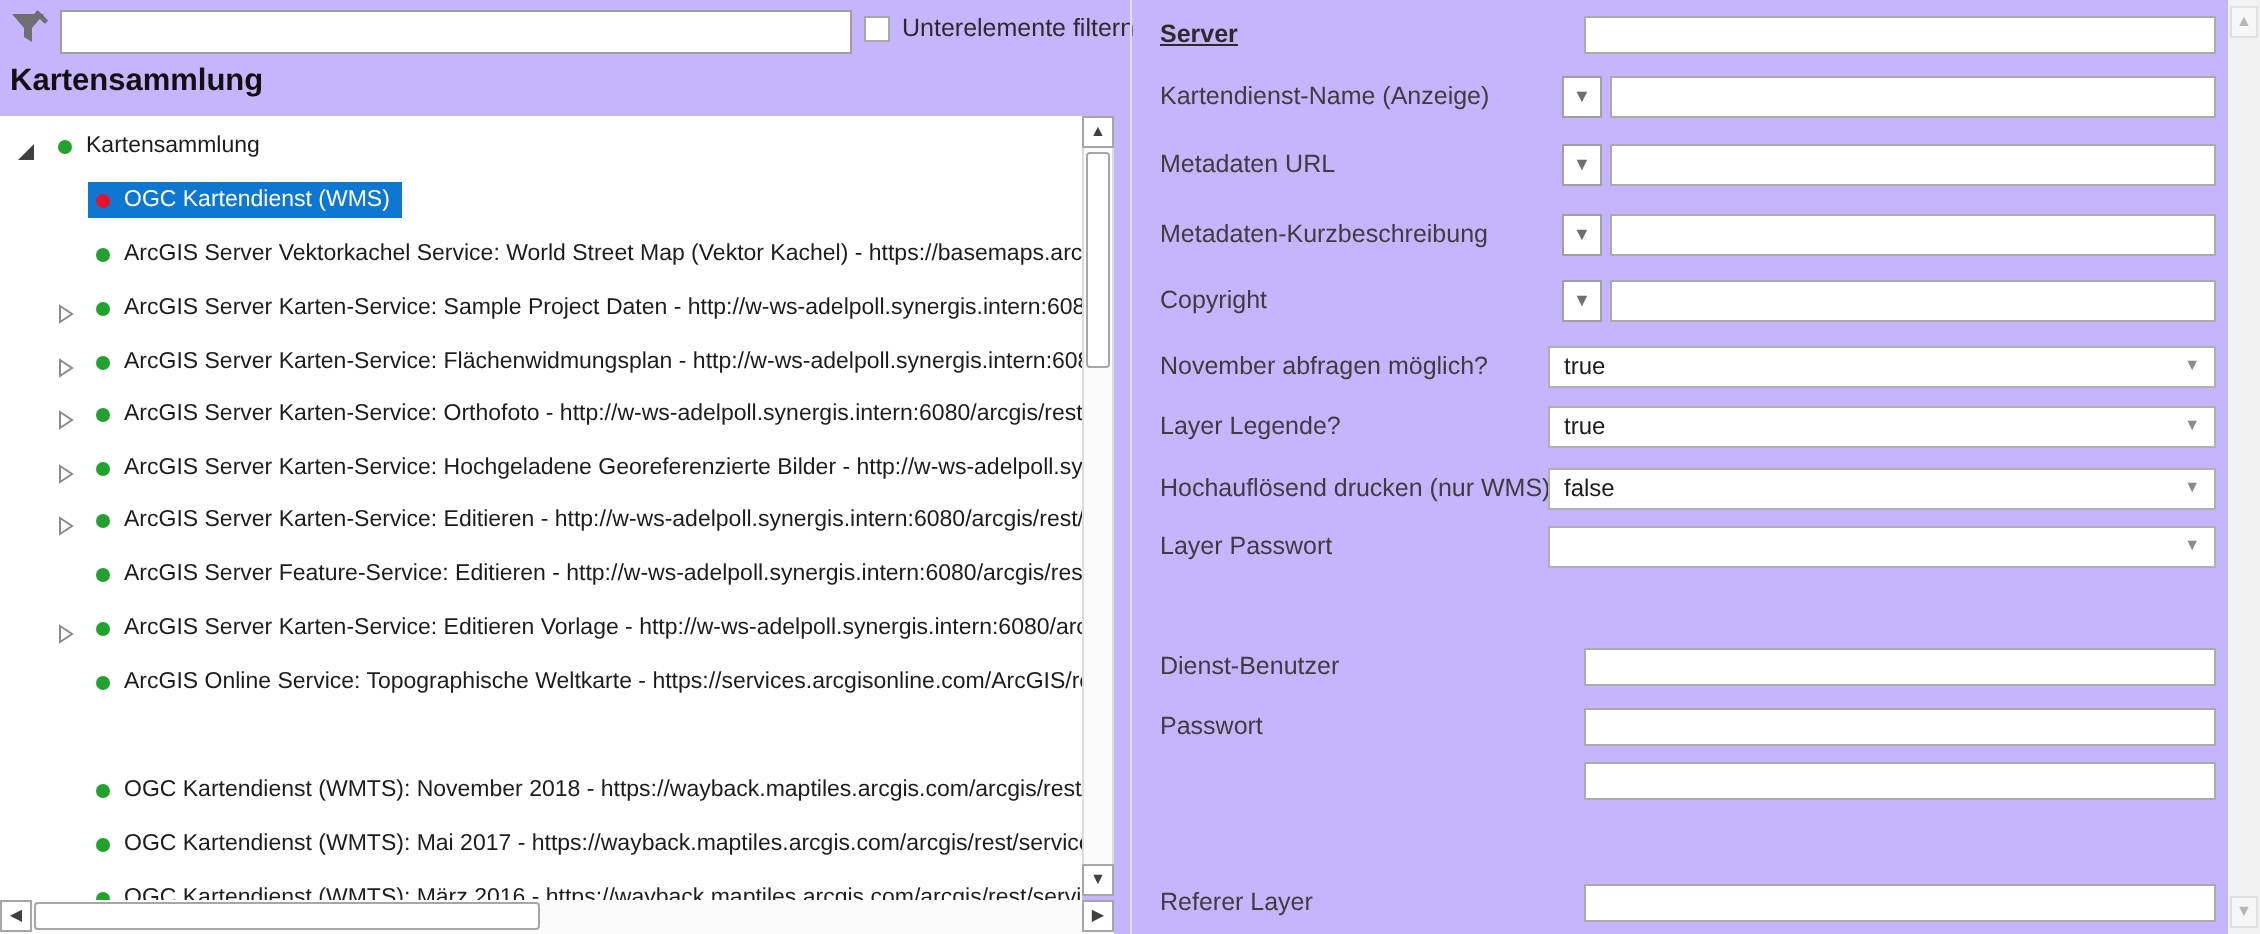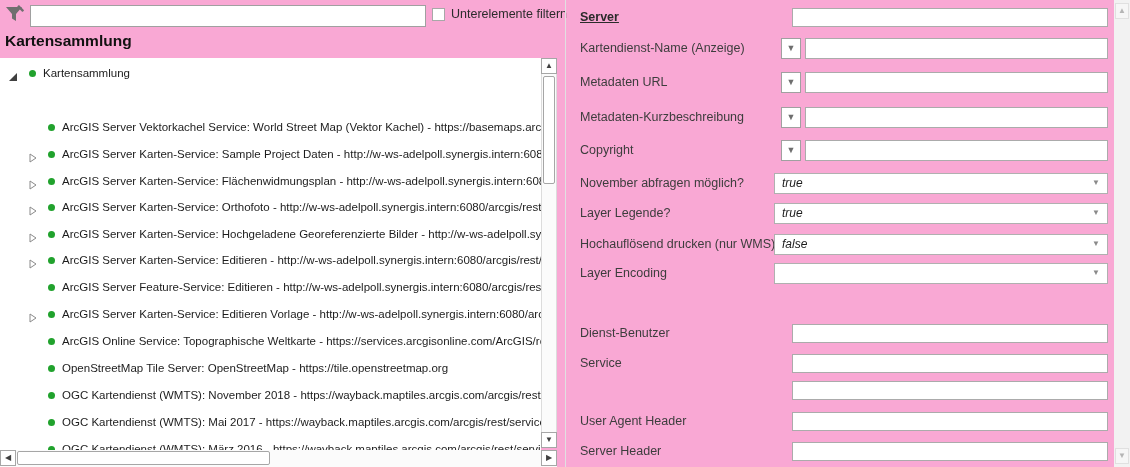--- a/index.html
+++ b/index.html
@@ -1,18 +1,18 @@
 <!DOCTYPE html>
 <html><head>
 <meta charset="utf-8">
 <style>
   * { margin:0; padding:0; box-sizing:border-box; }
   html,body { width:1130px; height:467px; overflow:hidden; background:#ffffff;
               font-family:"Liberation Sans", sans-serif; color:#1c1c1c; }
-  .stage { position:relative; width:1130px; height:467px; background:#f9a8d4; }
+  .stage { position:relative; width:1130px; height:467px; background:#c4b5fd; }
 
   
   .filter-icon-box { position:absolute; left:4px; top:4px; width:22px; height:22px; }
   .filter-input { position:absolute; left:30px; top:5px; width:396px; height:22px;
                   border:1px solid #a0a0a0; background:#fff; font-size:12px; padding:0 5px;
                   font-family:"Liberation Sans", sans-serif; outline:none; }
   .filter-check { position:absolute; left:432px; top:8px; width:13px; height:13px;
                   border:1px solid #a8a8a8; background:#fff; }
   .filter-check-label { position:absolute; left:451px; top:7px; font-size:12.5px; color:#2b2b2b; white-space:nowrap; }
   .panel-title { position:absolute; left:5px; top:32px; font-size:15.5px; font-weight:bold; color:#111; }
@@ -50,21 +50,21 @@
   .f-row { position:absolute; left:0; width:548px; height:21px; }
   .f-label { position:absolute; left:14px; top:0; line-height:21px; font-size:12.5px; color:#3d3d3d; white-space:nowrap; }
   .f-label.bold { font-weight:bold; color:#2b2b2b;text-decoration:underline; }
   .f-input { position:absolute; left:226px; top:1px; width:316px; height:19px; border:1px solid #ababab;
              background:#fff; font-size:12px; padding:0 4px; font-family:"Liberation Sans", sans-serif; outline:none; }
   .dd-btn { position:absolute; left:215px; top:0; width:20px; height:21px; background:#fff; border:1px solid #a0a0a0;
             display:flex; align-items:center; justify-content:center; font-size:9px; color:#6e6e6e; line-height:1; }
   .dd-input { position:absolute; left:239px; top:0; width:303px; height:21px; border:1px solid #ababab;
               background:#fff; font-size:12px; padding:0 4px; font-family:"Liberation Sans", sans-serif; outline:none; }
   .combo { position:absolute; left:208px; top:0; width:334px; height:21px; border:1px solid #b0b0b0; background:#fff; }
-  .combo-value { position:absolute; left:7px; top:0; line-height:19px; font-size:12px; font-style:italic; color:#1c1c1c; }
+  .combo-value { position:absolute; left:7px; top:0; line-height:19px; font-size:12px; color:#1c1c1c; }
   .combo-arrow { position:absolute; right:7px; top:5px; font-size:8px; color:#8a8a8a; line-height:1; }
 
   
   .r-scroll { position:absolute; left:1114px; top:0; width:16px; height:467px; background:#f2f2f2; }
   .r-btn { position:absolute; left:1px; width:14px; height:16px; background:#f6f6f6; border:1px solid #e0e0e0;
            display:flex; align-items:center; justify-content:center; font-size:8px; color:#b5b5b5; line-height:1; }
   .r-btn.up { top:3px; } .r-btn.down { bottom:3px; }
 </style>
 </head>
 <body>
@@ -88,20 +88,26 @@
       <span class="expander exp-l0">
         <svg width="10" height="10">
             <polygon points="9,1 9,9 1,9" fill="#404040"></polygon>
           </svg></span>
       <span class="tree-content tc-l0">
           <span class="bullet b-green"></span>
         <span class="tree-label">Kartensammlung</span>
         </span>
     </div>
 
+    <div class="tree-row selected" style="top:33px">
+      <span class="tree-content tc-l1">
+          <span class="bullet b-red"></span>
+        <span class="tree-label">OGC Kartendienst (WMS)</span>
+        </span>
+    </div>
 
     <div class="tree-row" style="top:60px">
       <span class="tree-content tc-l1">
           <span class="bullet b-green"></span>
         <span class="tree-label">ArcGIS Server Vektorkachel Service: World Street Map (Vektor Kachel) - https://basemaps.arcgis</span>
         </span>
     </div>
 
     <div class="tree-row" style="top:87px">
       <span class="expander exp-l1">
@@ -176,26 +182,20 @@
         </span>
     </div>
 
     <div class="tree-row" style="top:274px">
       <span class="tree-content tc-l1">
           <span class="bullet b-green"></span>
         <span class="tree-label">ArcGIS Online Service: Topographische Weltkarte - https://services.arcgisonline.com/ArcGIS/res</span>
         </span>
     </div>
 
-    <div class="tree-row" style="top:301px">
-      <span class="tree-content tc-l1">
-          <span class="bullet b-green"></span>
-        <span class="tree-label">OpenStreetMap Tile Server: OpenStreetMap - https://tile.openstreetmap.org</span>
-        </span>
-    </div>
 
     <div class="tree-row" style="top:328px">
       <span class="tree-content tc-l1">
           <span class="bullet b-green"></span>
         <span class="tree-label">OGC Kartendienst (WMTS): November 2018 - https://wayback.maptiles.arcgis.com/arcgis/rest/s</span>
         </span>
     </div>
 
     <div class="tree-row" style="top:355px">
       <span class="tree-content tc-l1">
@@ -283,49 +283,45 @@
 
     <div class="f-row" style="top:234px">
       <span class="f-label">Hochauflösend drucken (nur WMS)?</span>
       <div class="combo">
         <span class="combo-value">false</span>
         <span class="combo-arrow">▼</span>
       </div>
     </div>
 
     <div class="f-row" style="top:263px">
-      <span class="f-label">Layer Encoding</span>
+      <span class="f-label">Layer Passwort</span>
       <div class="combo">
         <span class="combo-value"></span>
         <span class="combo-arrow">▼</span>
       </div>
     </div>
 
 
     <div class="f-row" style="top:323px">
       <span class="f-label">Dienst-Benutzer</span>
       <input class="f-input" type="text" value="" style="">
     </div>
 
     <div class="f-row" style="top:353px">
-      <span class="f-label">Service</span>
+      <span class="f-label">Passwort</span>
       <input class="f-input" type="text" value="" style="">
     </div>
 
     <div class="f-row" style="top:380px">
       <input class="f-input" type="text" value="" style="">
     </div>
 
-    <div class="f-row" style="top:411px">
-      <span class="f-label">User Agent Header</span>
-      <input class="f-input" type="text" value="" style="">
-    </div>
 
     <div class="f-row" style="top:441px">
-      <span class="f-label">Server Header</span>
+      <span class="f-label">Referer Layer</span>
       <input class="f-input" type="text" value="" style="">
     </div>
   </div>
 
   <div class="r-scroll">
     <div class="r-btn up">▲</div>
     <div class="r-btn down">▼</div>
   </div>
 
 </div>

